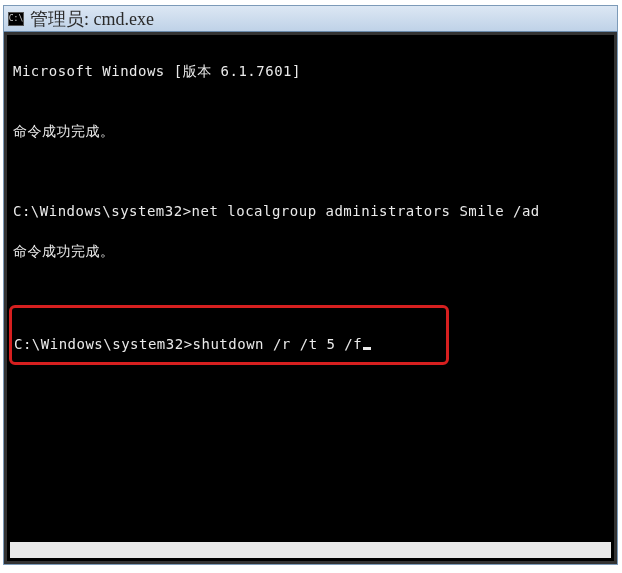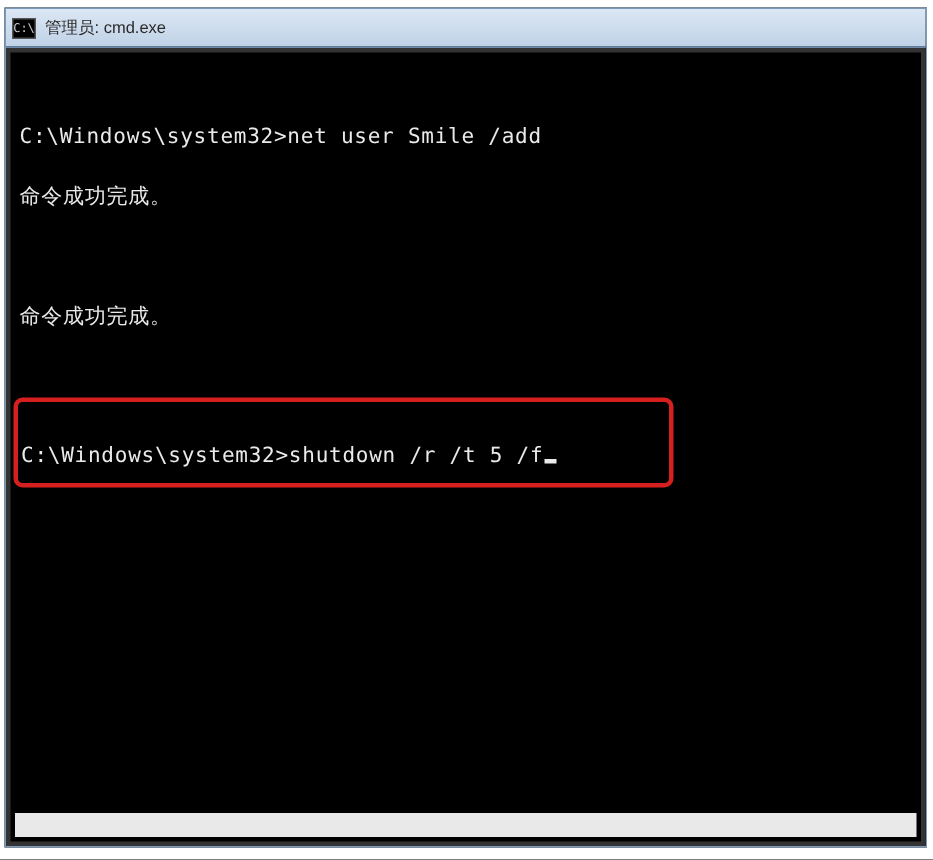--- a/index.html
+++ b/index.html
@@ -35,22 +35,22 @@
       border: 1px solid #555;
       display: flex;
       align-items: center;
       justify-content: center;
       font-size: 8px;
       color: #ccc;
       font-family: monospace;
     }
     .title-text {
       color: #2a2a2a;
-      font-size: 11px;
-      font-family: Liberation Sans, sans-serif;
+      font-size: 18px;
+      font-family: Liberation Serif, serif;
     }
     .term {
       flex: 1;
       background: #000;
       color: #eaeaea;
       font-family: "SimSun", "NSimSun", "Consolas", monospace;
       font-size: 14px;
       line-height: 20px;
       padding: 6px 2px 2px 6px;
       border: 3px solid #333;
@@ -86,25 +86,26 @@
   </style>
 </head>
 <body>
 
 <div class="window">
   <div class="titlebar">
     <div class="title-icon">C:\</div>
     <div class="title-text">管理员: cmd.exe</div>
   </div>
   <div class="term">
+<div class="line">Microsoft Windows [版本 6.1.7601]</div>
 <div class="line"></div>
-<div class="line">C:\Windows\system32&gt;net user Smile /add</div>
 <div class="line">命令成功完成。</div>
 <div class="line"></div>
 <div class="line"></div>
+<div class="line">C:\Windows\system32&gt;net localgroup administrators Smile /ad</div>
 <div class="line">命令成功完成。</div>
 <div class="line"></div>
 <div class="highlight-box">
 <span class="line">C:\Windows\system32&gt;shutdown /r /t 5 /f</span><span class="cursor"></span>
 </div>
     <div class="scrollbar-bottom">
       
     </div>
   </div>
 </div>

